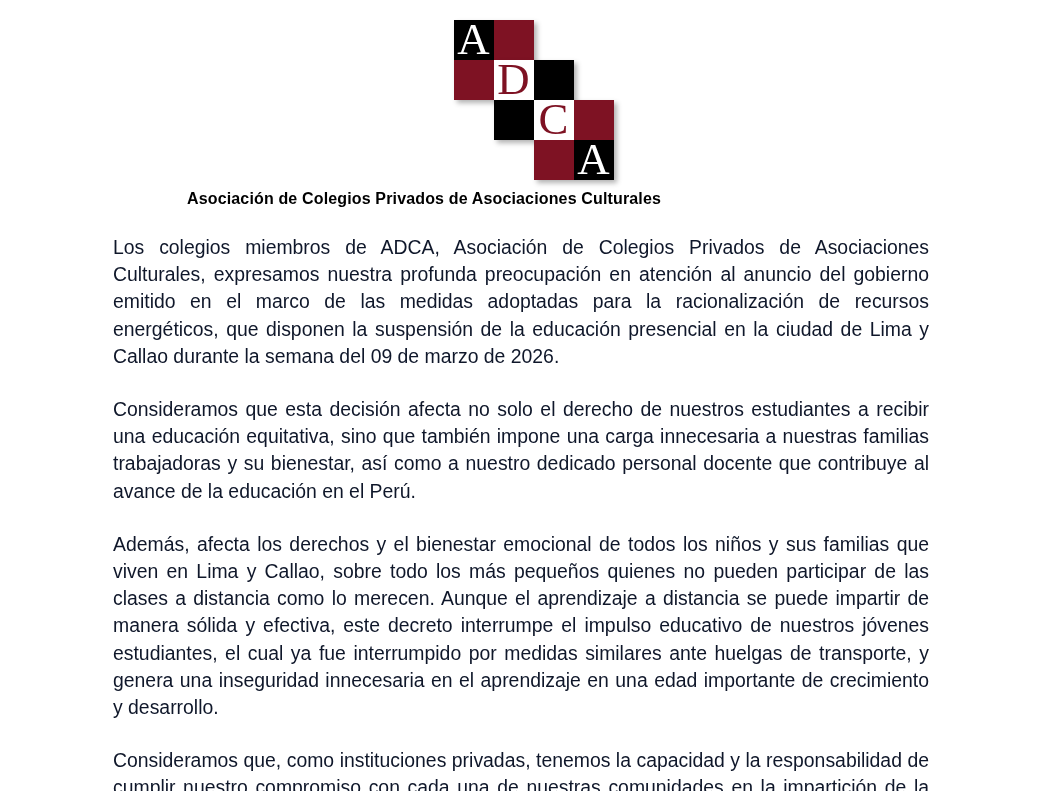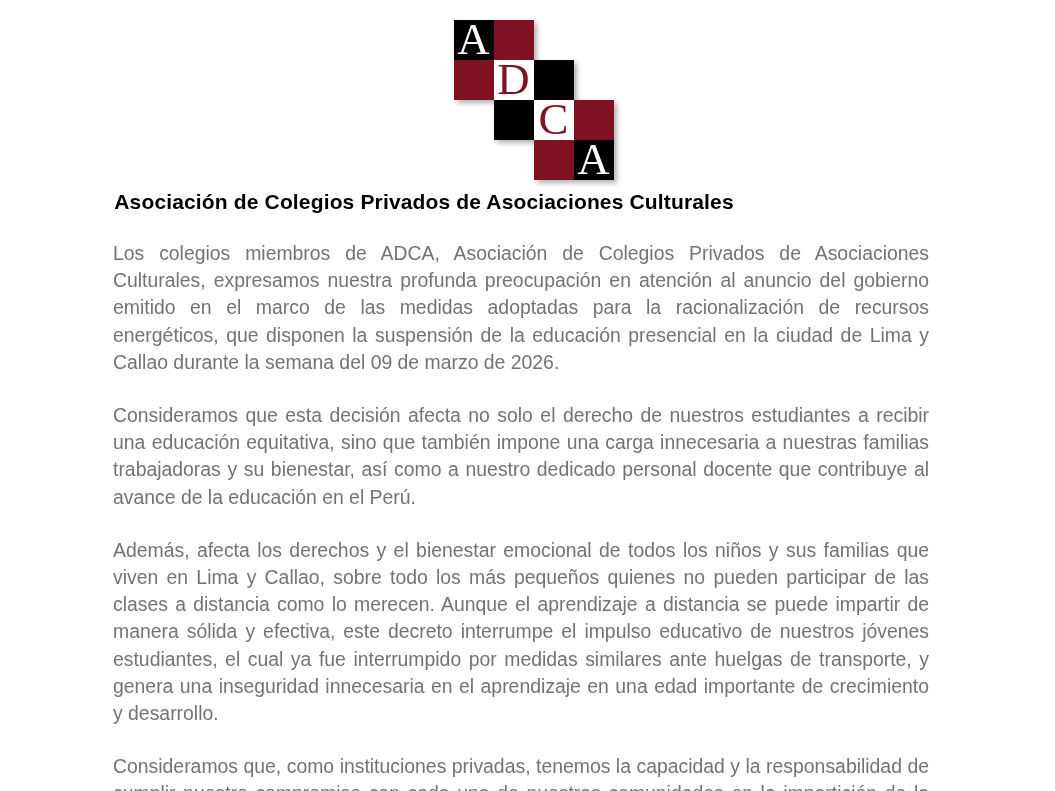--- a/index.html
+++ b/index.html
@@ -85,40 +85,40 @@
     transform: translateY(-1px) scale(1.12);
   }
 
   
   .doc-heading {
     position: absolute;
     left: 0;
     top: 190px;
     width: 848px;
     text-align: center;
-    font-size: 21px;
+    font-size: 16px;
     font-weight: bold;
     letter-spacing: 0.15px;
     color: #000000;
   }
 
   
   .body-copy {
     position: absolute;
     left: 113px;
     top: 234px;
     width: 816px;
   }
   .para {
-    margin: 6px 0 26px 0;
+    margin: 0 0 26px 0;
     font-size: 19.4px;
     line-height: 27.2px;
     text-align: justify;
     text-justify: inter-word;
-    color: #737373;
+    color: #0f172a;
   }
   .para:last-child { margin-bottom: 0; }
 </style>
 </head>
 <body>
 
 <div class="page">
 
   <div class="logo-wrap">
     <div class="logo">

